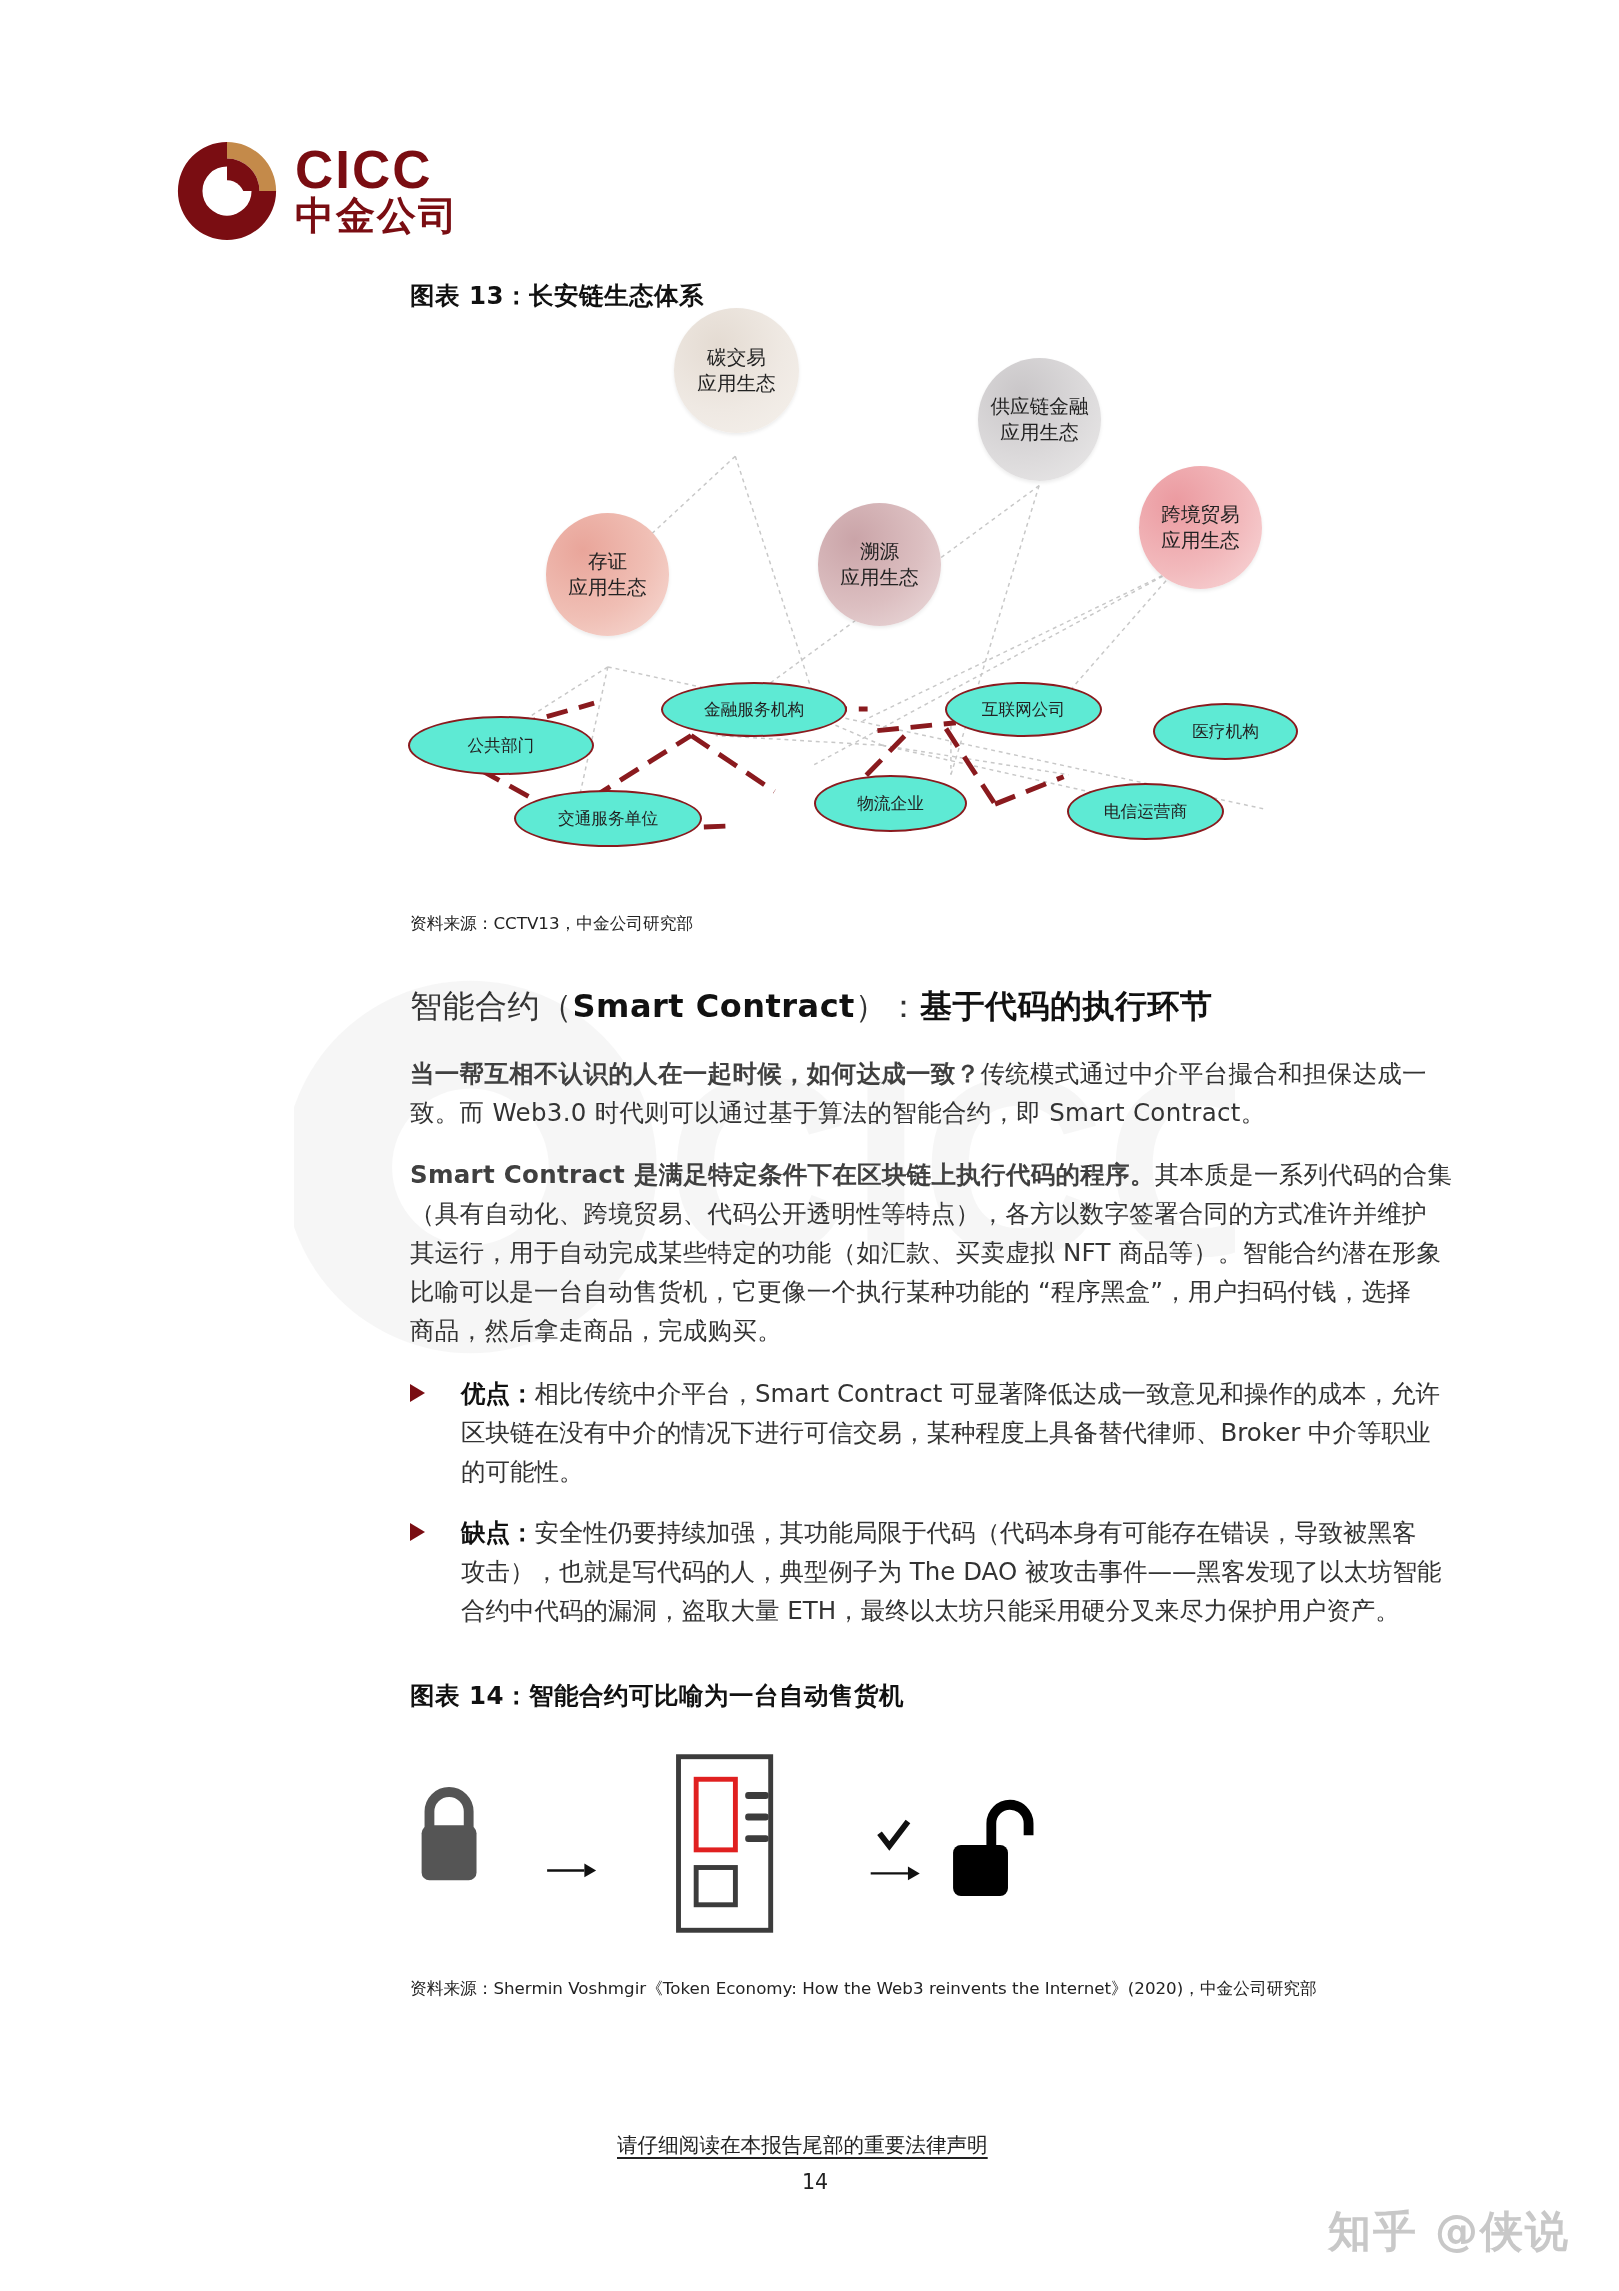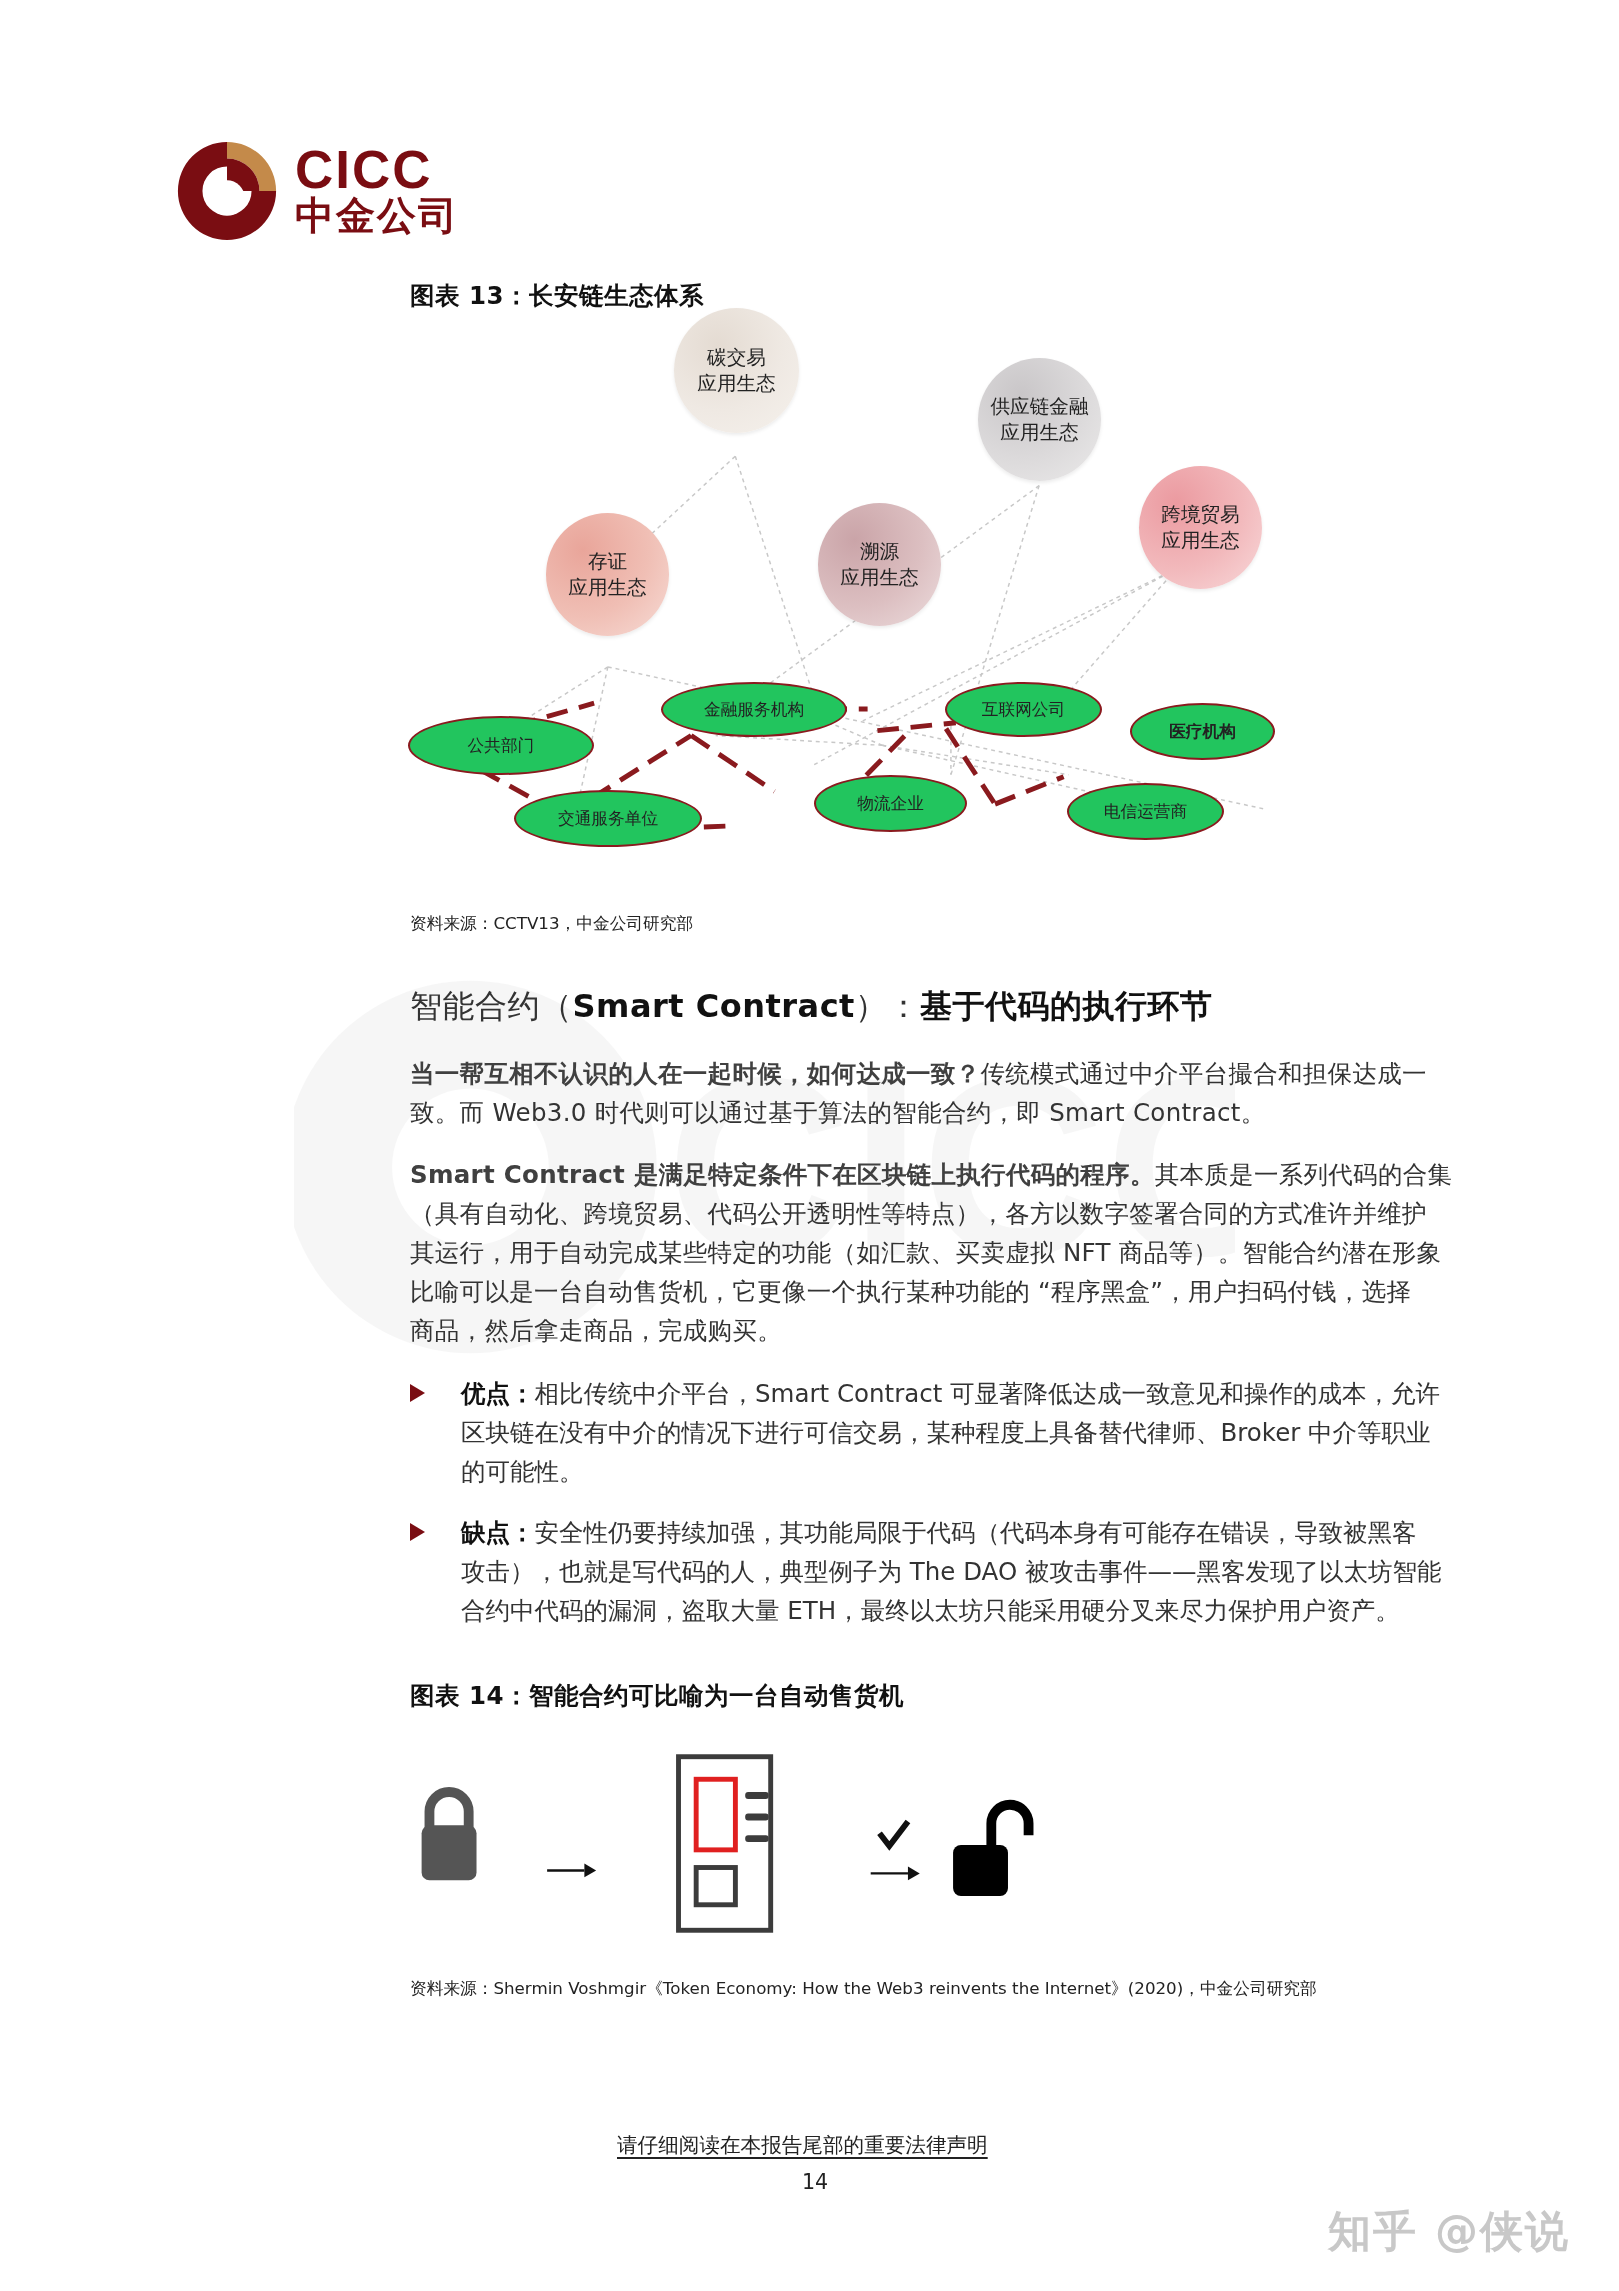--- a/index.html
+++ b/index.html
@@ -19,21 +19,21 @@
   .watermark { left: 294px; top: 961px; width: 941px; height: 412px; opacity: 0.07; pointer-events: none; }
 
   .fig-title { font-weight: bold; font-size: 24.5px; color: #111; letter-spacing: 0.5px; }
   .source { font-size: 16.7px; color: #222; }
 
   
   .diagram { left: 402px; top: 314px; width: 941px; height: 549px; }
   .bubble { position: absolute; border-radius: 50%; display: flex; flex-direction: column;
             align-items: center; justify-content: center; font-size: 19.6px; color: #222; line-height: 25.5px;
             text-align: center; box-shadow: 0 2px 3.9px rgba(0,0,0,0.08); }
-  .node { position: absolute; border: 2px solid #8a1a1e; border-radius: 50%; background: #22c55e;
+  .node { position: absolute; border: 2px solid #8a1a1e; border-radius: 50%; background: #5eead4;
           display: flex; align-items: center; justify-content: center; font-size: 16.7px; color: #222; }
 
   .h2 { left: 410px; top: 985px; font-size: 32px; color: #333; letter-spacing: 0.5px; }
   .h2 b { color: #111; }
 
   .para { left: 410px; width: 1073px; font-size: 24.5px; line-height: 39px; color: #333; letter-spacing: 0.3px; }
   .para b { color: #404040; }
   .bullet { left: 410px; width: 1073px; font-size: 24.5px; line-height: 39px; color: #333; }
   .bullet .tri { position: absolute; left: 0; top: 9.8px; width: 0; height: 0;
                  border-top: 9.8px solid transparent; border-bottom: 9.8px solid transparent;
@@ -123,21 +123,21 @@
     <span>应用生态</span>
   </div>
   <div class="bubble" style="left:737px; top:152px; width:123px; height:123px; background: radial-gradient(circle at 30% 30%, #eb9aa0, #f2b9bc 55%, #f8d9da);">
     <span>跨境贸易</span>
     <span>应用生态</span>
   </div>
 
   <div class="node" style="left:5.9px; top:402px; width:182px; height:55px;">公共部门</div>
   <div class="node" style="left:259px; top:368px; width:182px; height:51px;">金融服务机构</div>
   <div class="node" style="left:543px; top:368px; width:153px; height:51px;">互联网公司</div>
-  <div class="node" style="left:728px; top:389px; width:141px; height:53px;font-weight:bold;">医疗机构</div>
+  <div class="node" style="left:751px; top:389px; width:141px; height:53px;">医疗机构</div>
   <div class="node" style="left:112px; top:476px; width:184px; height:53px;">交通服务单位</div>
   <div class="node" style="left:412px; top:461px; width:149px; height:53px;">物流企业</div>
   <div class="node" style="left:665px; top:469px; width:153px; height:53px;">电信运营商</div>
 </div>
 
 <div class="abs source" style="left:410px; top:912px;">资料来源：CCTV13，中金公司研究部</div>
 
 <div class="abs h2">
   <span>智能合约（</span><b>Smart Contract</b><span>）：</span><b>基于代码的执行环节</b>
 </div>

